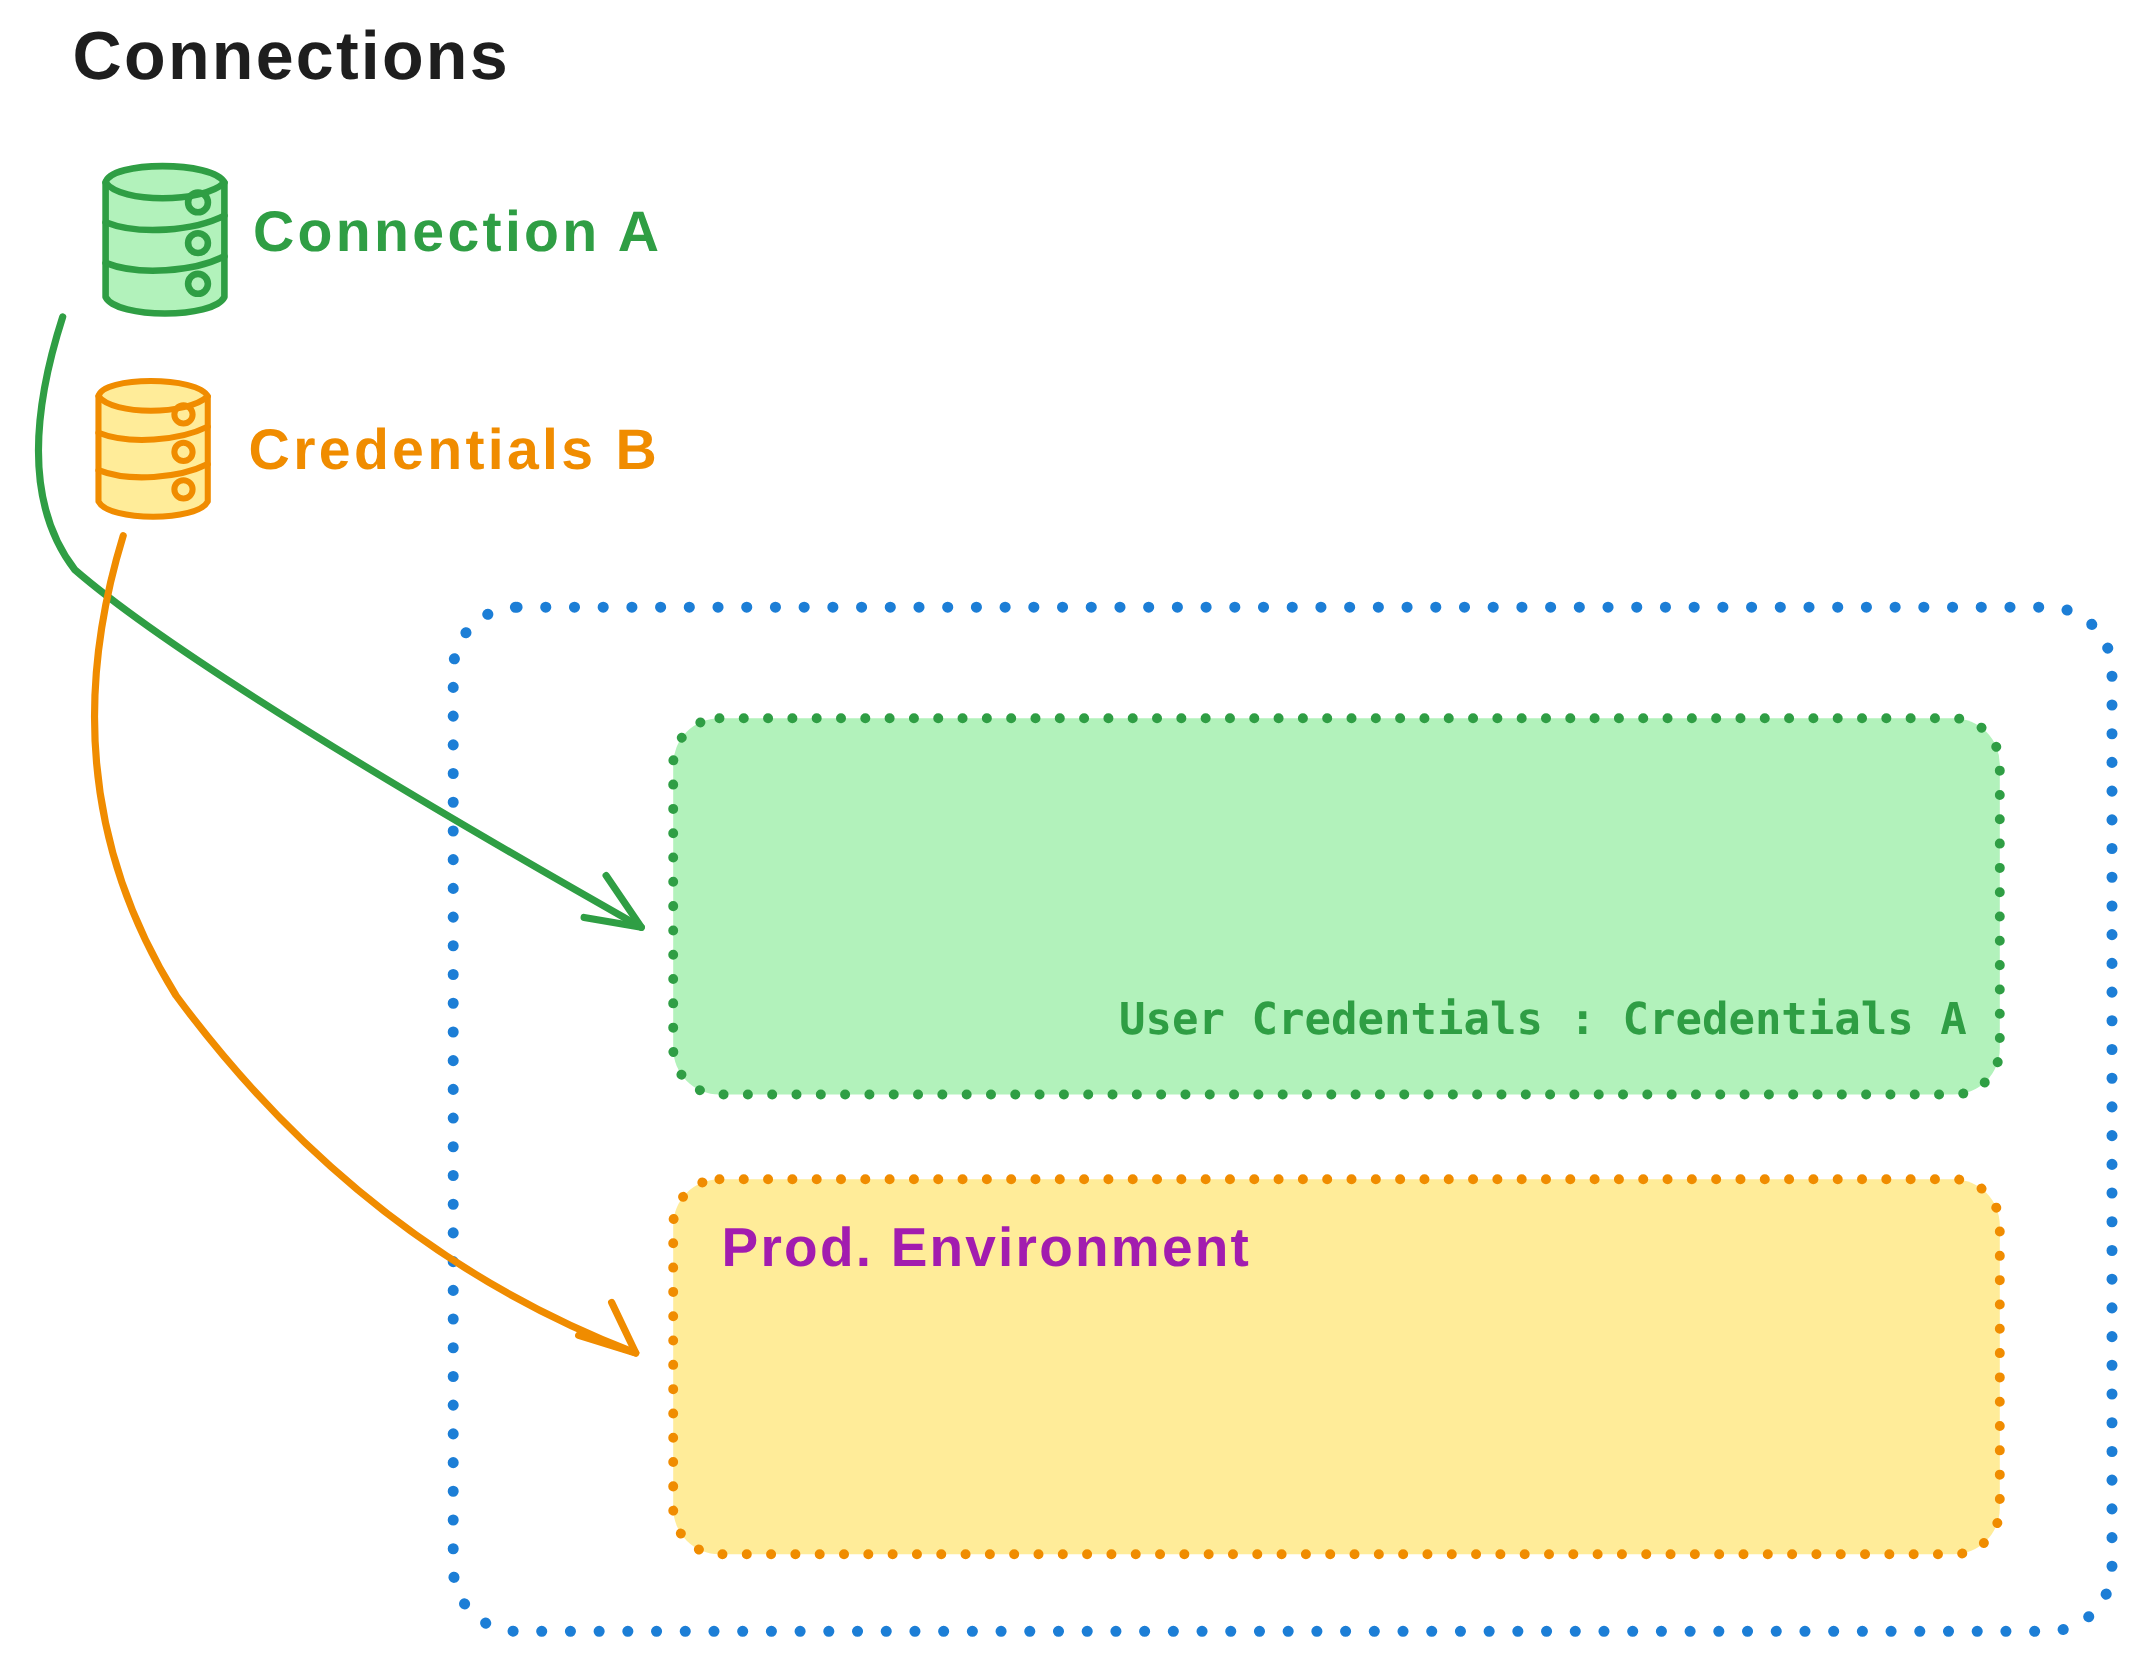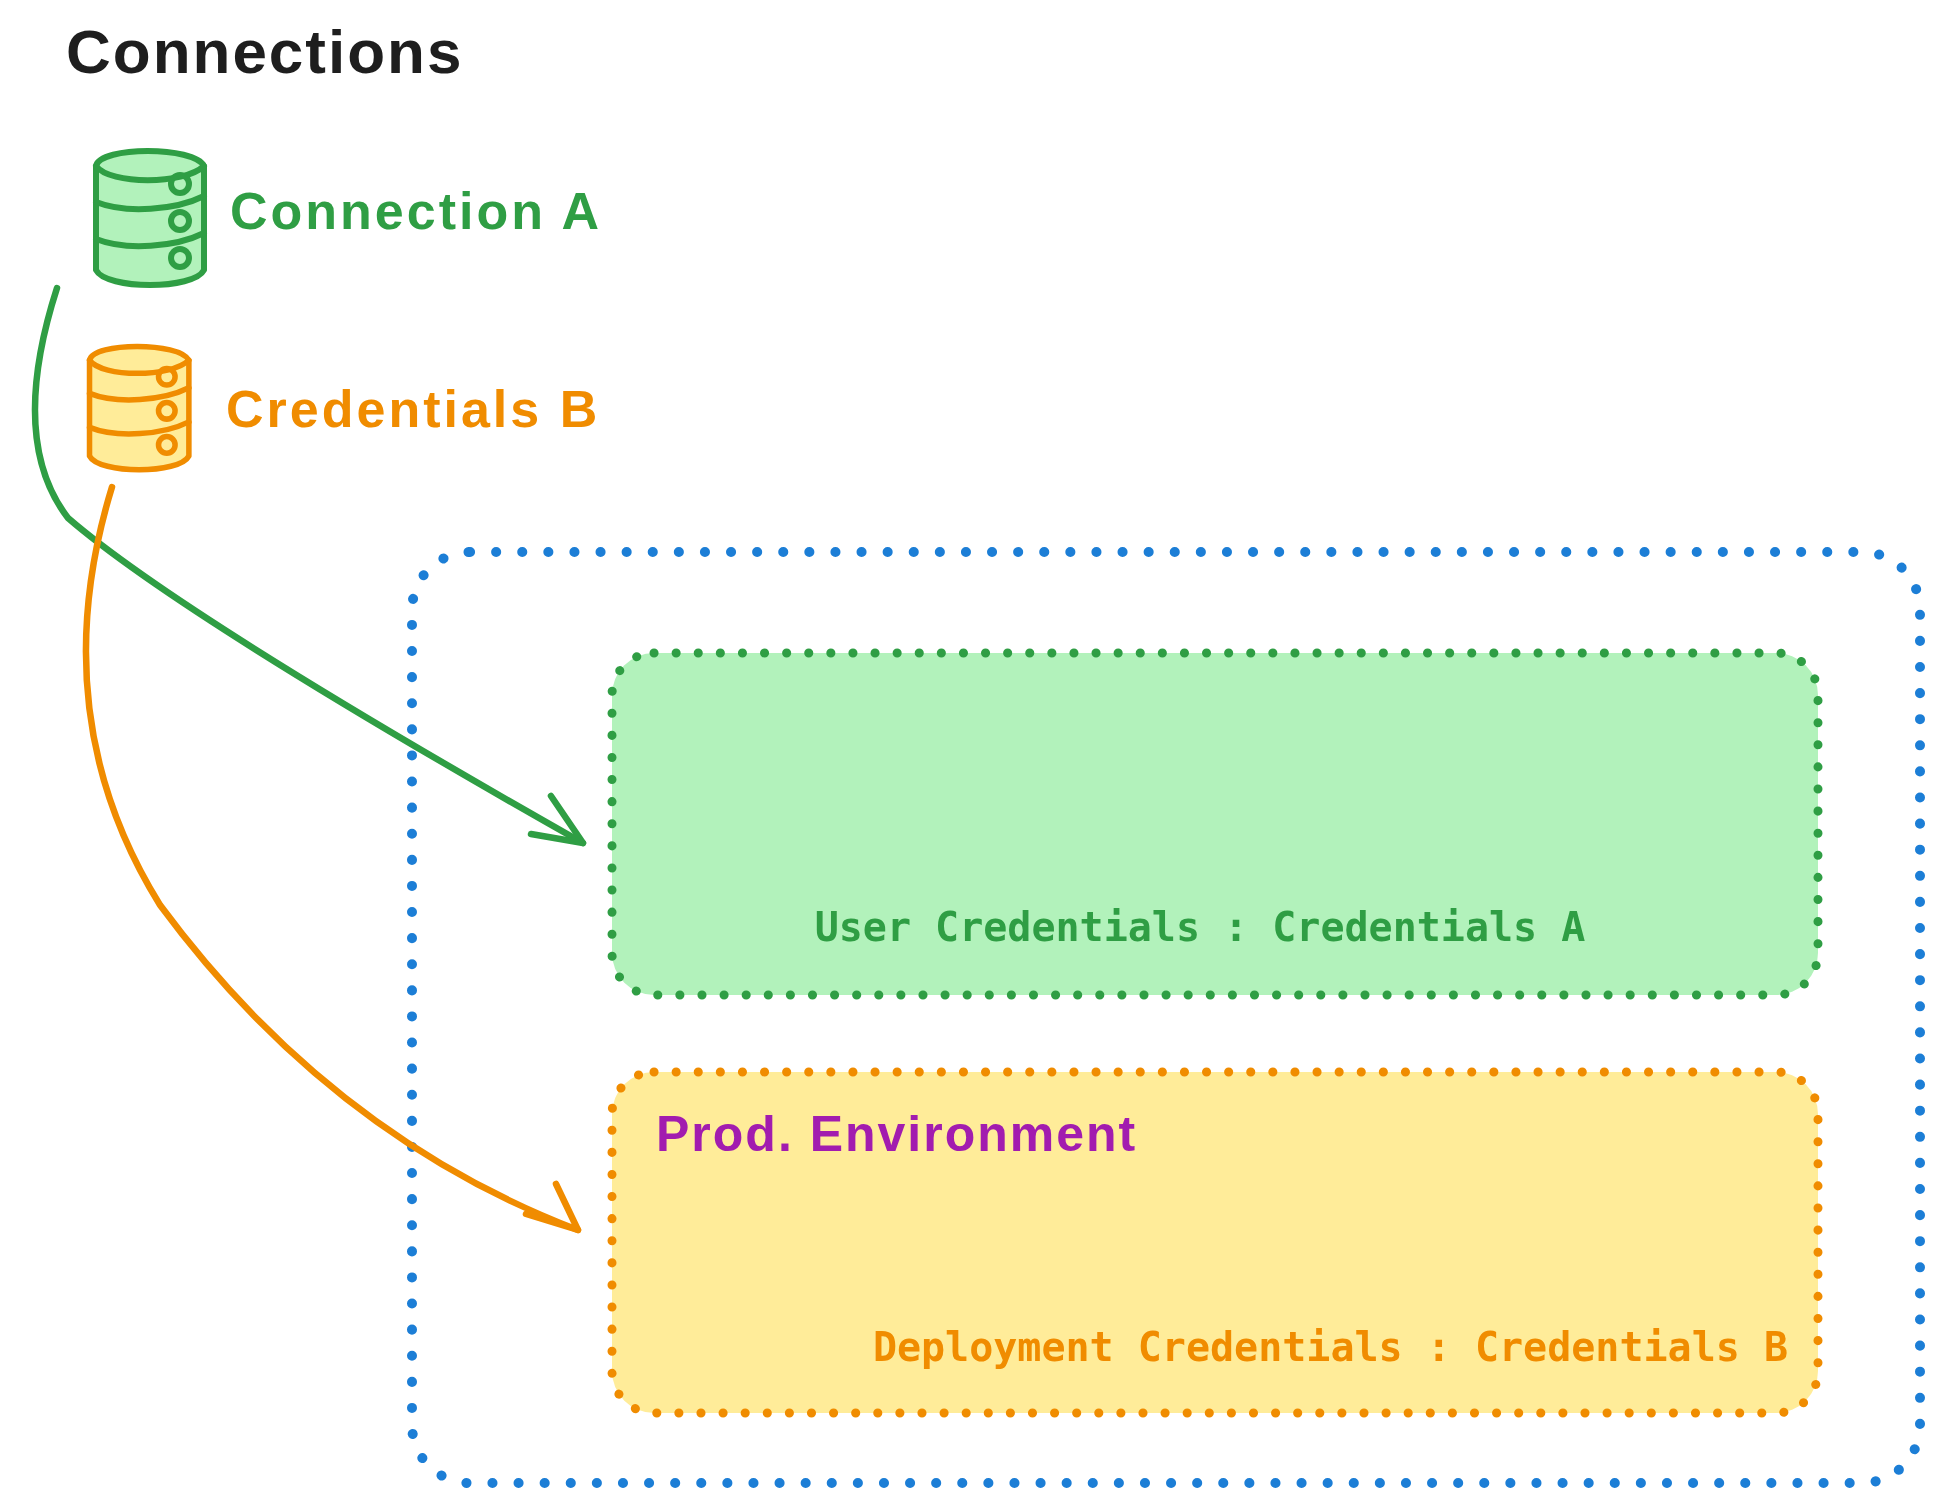--- a/index.html
+++ b/index.html
@@ -32,21 +32,21 @@
   .env-title{
     font-size:50px;font-weight:700;letter-spacing:2px;
   }
   .env-title.dev{left:648px;top:688px;color:#2f9e44;}
   .env-title.prod{left:656px;top:1106px;color:#a21caf;text-align:right;}
   .env-cred{
     left:612px;width:1176px;text-align:right;
     font-family:"DejaVu Sans Mono", monospace;
     font-size:40px;font-weight:700;
   }
-  .env-cred.dev{top:904px;color:#2f9e44;text-align:center;}
+  .env-cred.dev{top:904px;color:#2f9e44;}
   .env-cred.prod{top:1324px;color:#f08c00;}
 </style>
 </head>
 <body>
 
 <div class="canvas">
 
   <svg class="layer" viewBox="0 0 1948 1506" aria-hidden="true">
     <defs>
       <g id="db-icon" stroke-width="6" stroke-linecap="round" stroke-linejoin="round">
@@ -81,15 +81,14 @@
   <div class="t conn-label green">Connection A</div>
 
   <div class="t conn-label orange">Credentials B</div>
 
 
 
   <div class="t env-cred dev">User Credentials : Credentials A</div>
 
   <div class="t env-title prod">Prod. Environment</div>
 
-  <div class="t env-cred prod">Deployment Credentials : Credentials B</div>
 
 </div>
 
 </body></html>

